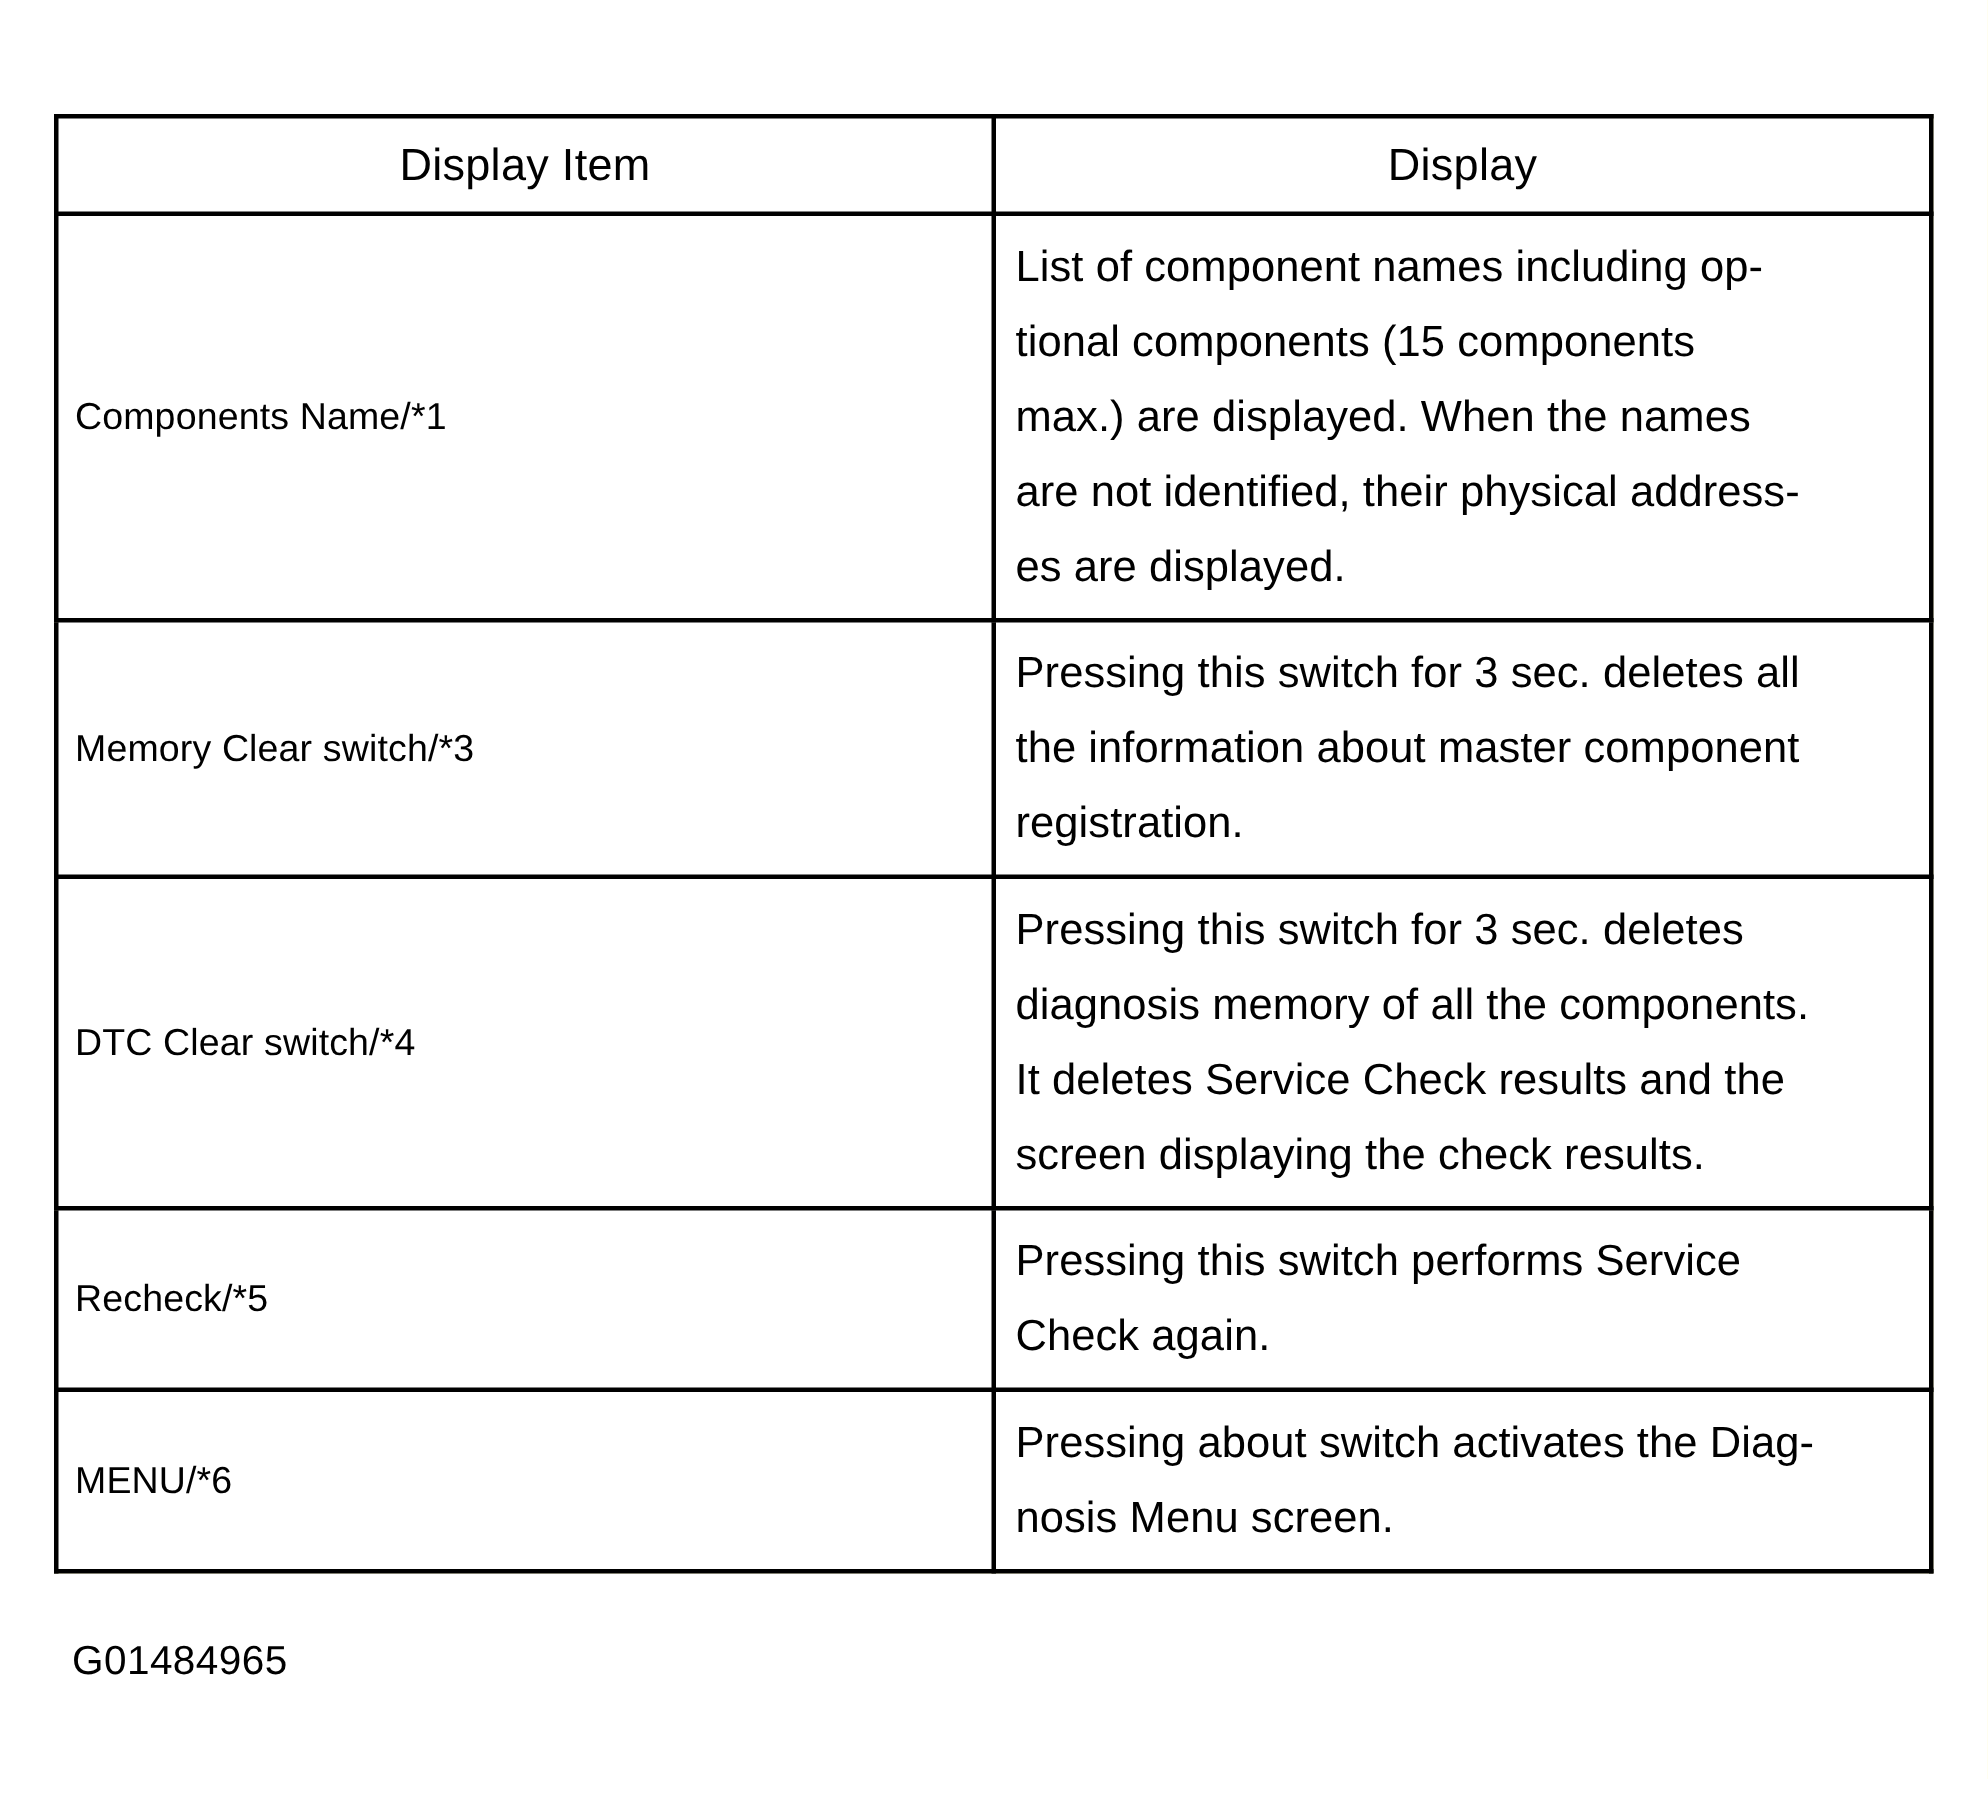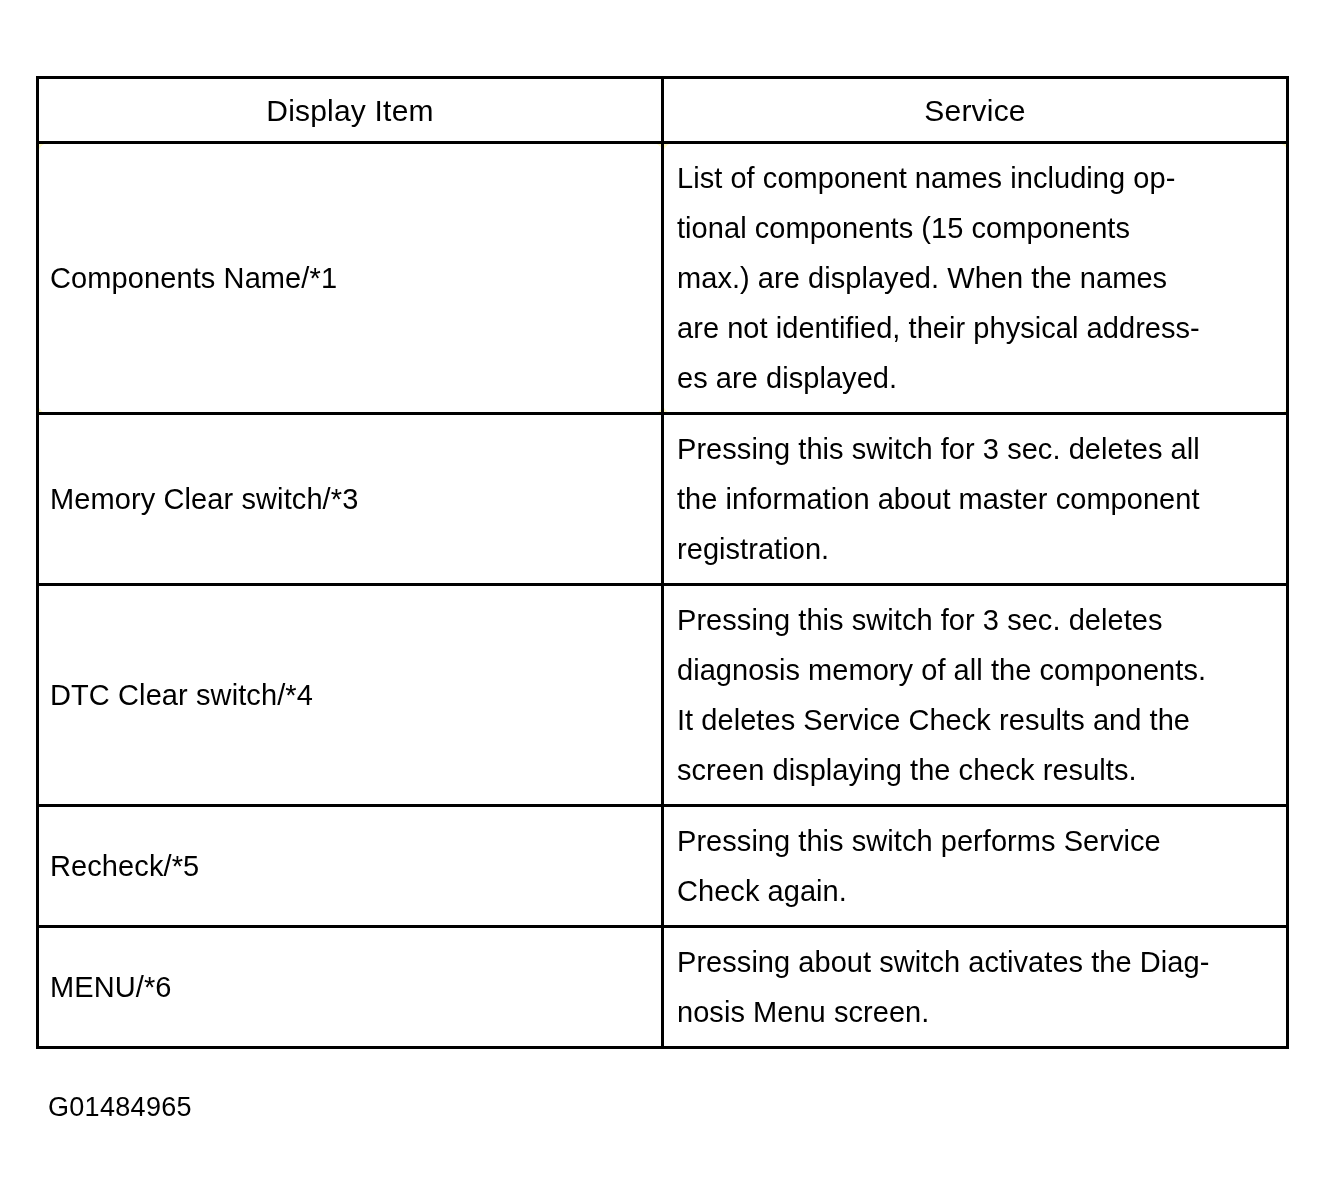--- a/index.html
+++ b/index.html
@@ -57,21 +57,21 @@
     line-height: 1.1;
     letter-spacing: 0.2px;
   }
   .hdr-cell .txt {
     display: block;
     padding: 0 8px;
   }
 
   
   .item-cell {
-    font-size: 29px;
+    font-size: 25px;
     line-height: 1.2;
     letter-spacing: 0.1px;
     vertical-align: middle;
   }
   .item-cell .txt {
     display: block;
     padding-left: 11px;
     padding-right: 8px;
   }
 
@@ -86,21 +86,21 @@
     display: block;
     padding: 9px 10px 9px 13px;
   }
   .func-cell .ln {
     display: block;
     white-space: pre;
   }
 
   
   tr.row-r1 .item-cell,
-  tr.row-r1 .func-cell { height: 262px; border-radius: 11px; }
+  tr.row-r1 .func-cell { height: 262px; }
   tr.row-r2 .item-cell,
   tr.row-r2 .func-cell { height: 58px; }
   tr.row-r3 .item-cell,
   tr.row-r3 .func-cell { height: 167px; margin-left: 24px; }
   tr.row-r4 .item-cell,
   tr.row-r4 .func-cell { height: 216px; }
   tr.row-r5 .item-cell,
   tr.row-r5 .func-cell { height: 108px; }
   tr.row-r6 .item-cell,
   tr.row-r6 .func-cell { height: 108px; }
@@ -128,21 +128,21 @@
       <colgroup>
         <col class="col-item">
         <col class="col-func">
       </colgroup>
       <thead>
         <tr>
           <th class="hdr-cell">
             <span class="txt">Display Item</span>
           </th>
           <th class="hdr-cell">
-            <span class="txt">Service</span>
+            <span class="txt">Display</span>
           </th>
         </tr>
       </thead>
       <tbody>
 
         <tr class="row-r1">
           <td class="item-cell">
             <span class="txt">Components Name/*1</span>
           </td>
           <td class="func-cell">

